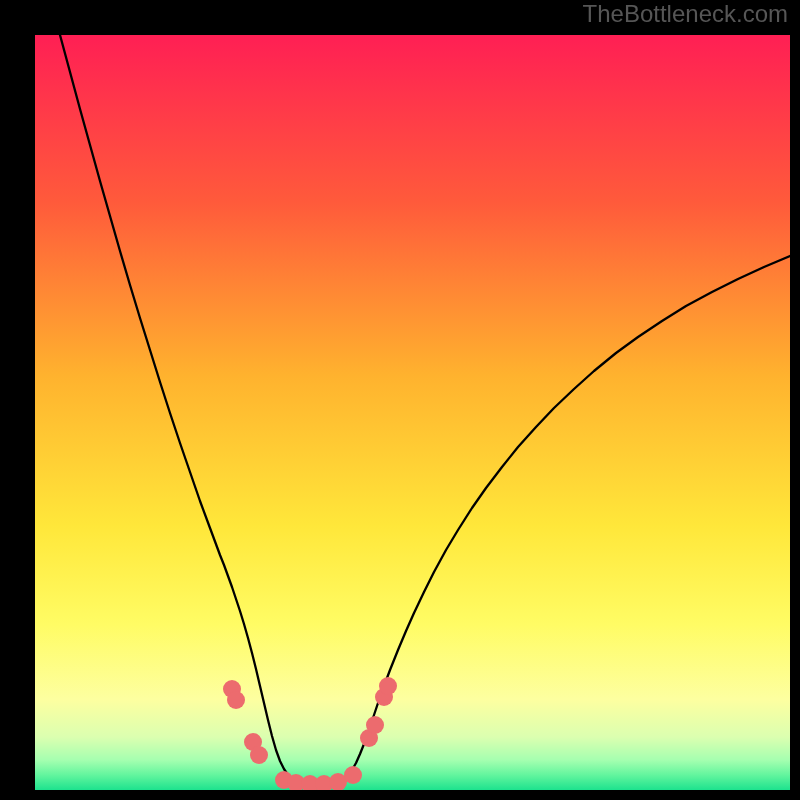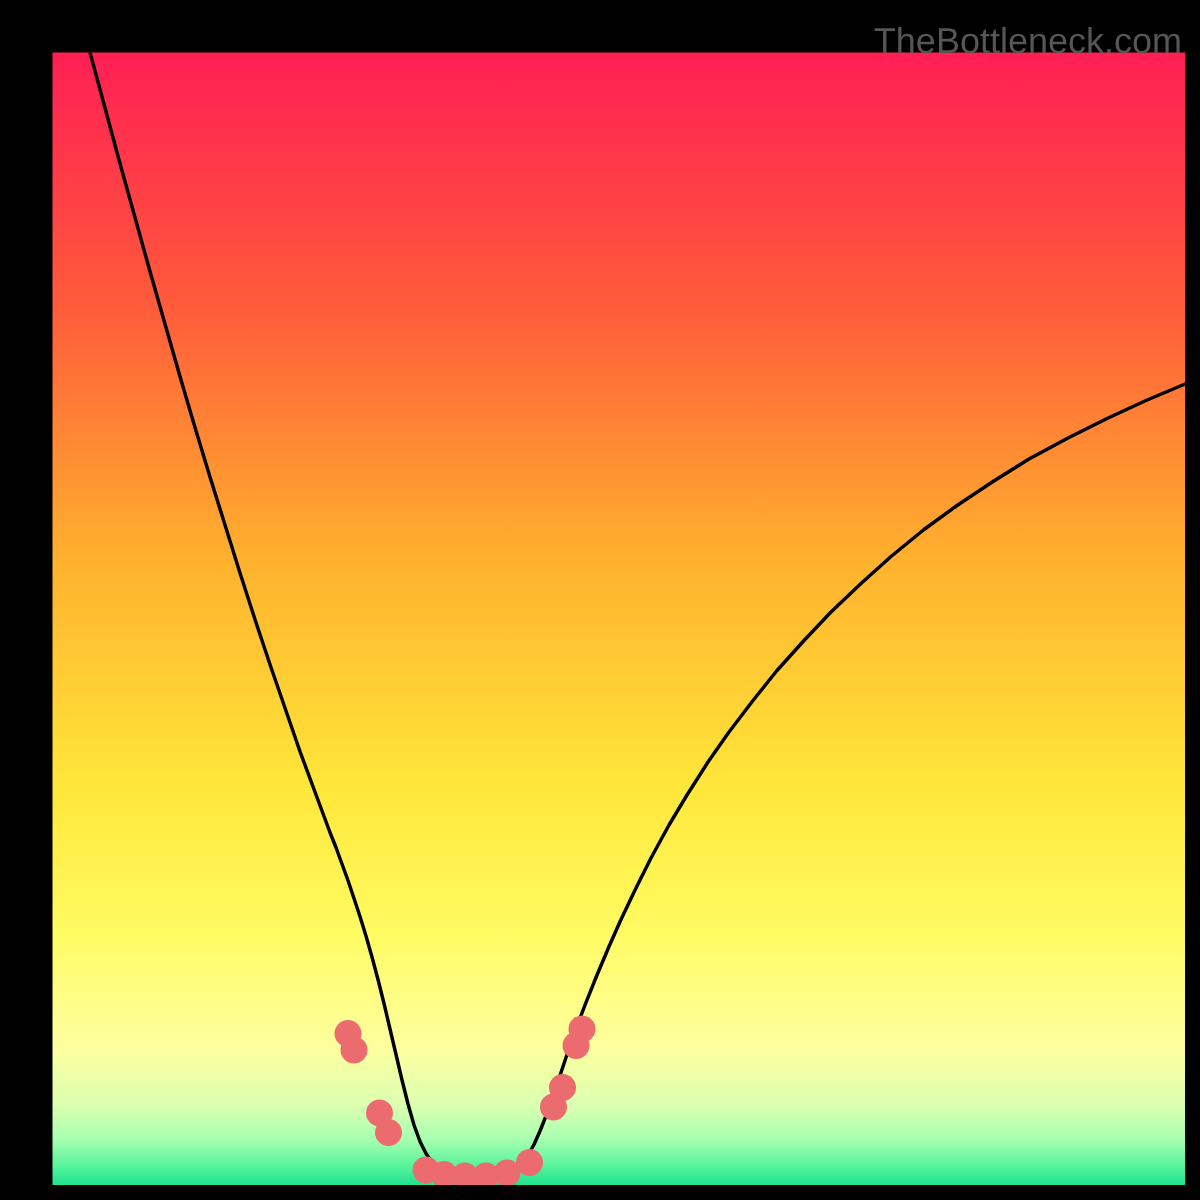--- a/index.html
+++ b/index.html
@@ -11,21 +11,21 @@
     background: #000;
   }
   .frame {
     width: 800px;
     height: 800px;
     background: #000;
     position: relative;
   }
   .watermark {
     position: absolute;
-    top: 14px;
+    top: 0;
     right: 12px;
     font-family: Arial, Helvetica, sans-serif;
     font-size: 24px;
     font-weight: 500;
     color: #565656;
     letter-spacing: 0px;
     z-index: 10;
   }
   svg {
     display: block;

